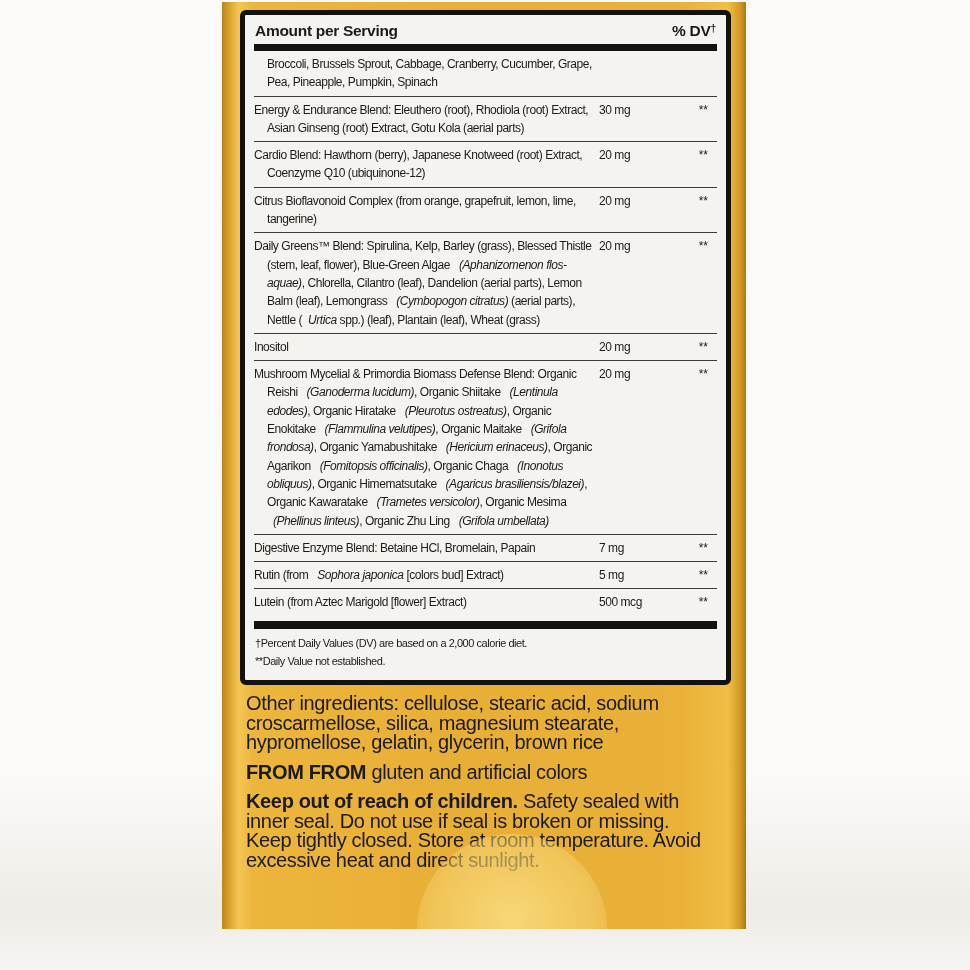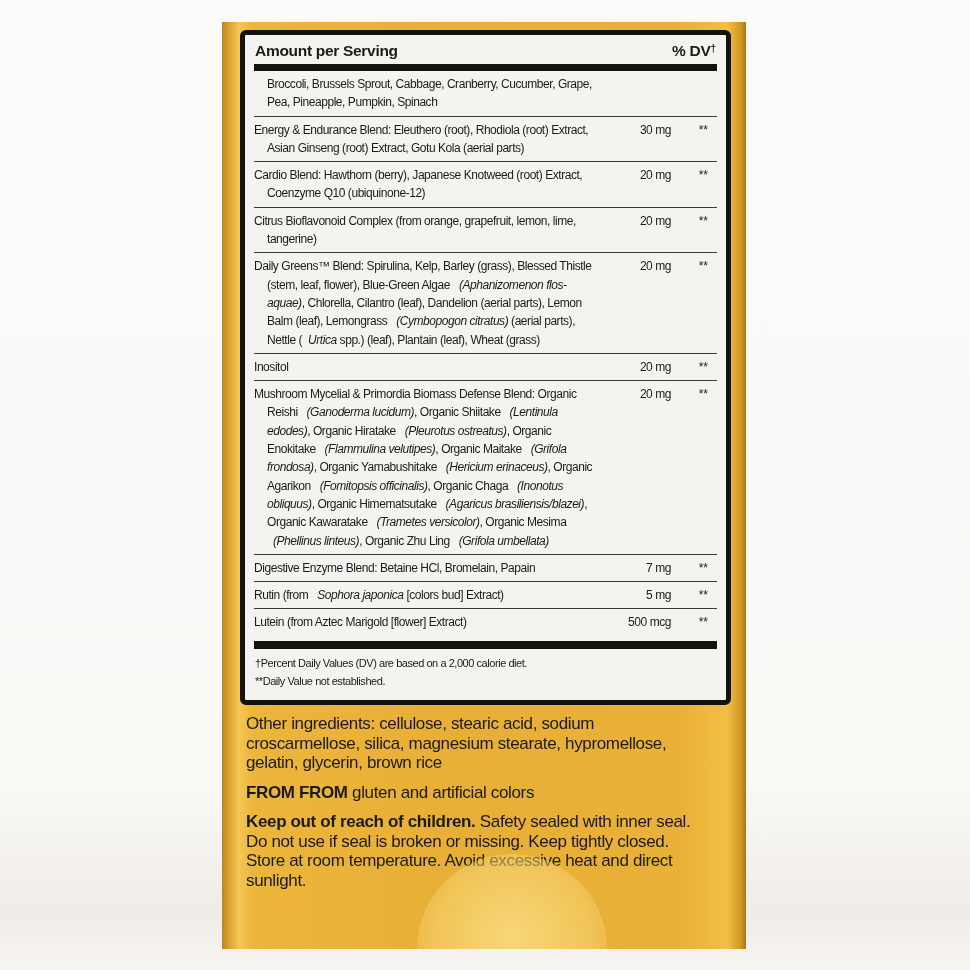--- a/index.html
+++ b/index.html
@@ -16,21 +16,21 @@
   html,body{width:970px;height:970px;}
   body{
     background:linear-gradient(180deg,#fcfbf9 0%,#fbfaf7 80%,#efece7 94%,#f7f5f2 100%);
     font-family:"Liberation Sans","DejaVu Sans",sans-serif;
     color:var(--ink);
     position:relative;
     overflow:hidden;
   }
   .package-panel{
     position:absolute;
-    left:222px;top:22px;
+    left:222px;top:2px;
     width:524px;height:927px;
     background:
       linear-gradient(90deg,
         var(--panel-edge-dark) 0%, #d79f2a 1.2%, var(--panel-edge-light) 3.2%,
         #ecb53c 6%, #e8af36 45%, #e9b138 88%,
         #f2be45 96.5%, #d19823 99%, #a8771a 100%);
     overflow:hidden;
   }
   .sticker-ghost{
     position:absolute;
@@ -68,41 +68,41 @@
   .row:first-child{border-top:none;}
   .cell-name{
     flex:1;
     padding-left:13px;
     text-indent:-13px;
   }
   .cell-name.indent-all{text-indent:0;}
   .cell-name i{font-style:italic;margin-left:6px;}
   .cell-amount{
     width:72px;
-    text-align:right;
+    text-align:left;
     white-space:nowrap;
     flex-shrink:0;
   }
   .cell-dv{
     width:46px;
     text-align:right;
     padding-right:9px;
     white-space:nowrap;
     flex-shrink:0;
     letter-spacing:0;
   }
   .footnotes{
     padding:5px 1px 2px 1px;
     font-size:11px;
     line-height:18.6px;
     letter-spacing:-0.45px;
   }
   .panel-copy{
     padding:9px 40px 0 24px;
-    font-size:17px;
+    font-size:20px;
     line-height:19.6px;
     letter-spacing:-0.35px;
   }
   .copy-block{margin-bottom:10px;}
   .copy-block b{font-weight:bold;}
   sup.dagger{font-size:10px;vertical-align:4px;letter-spacing:0;}
 </style>
 </head>
 <body>
 

